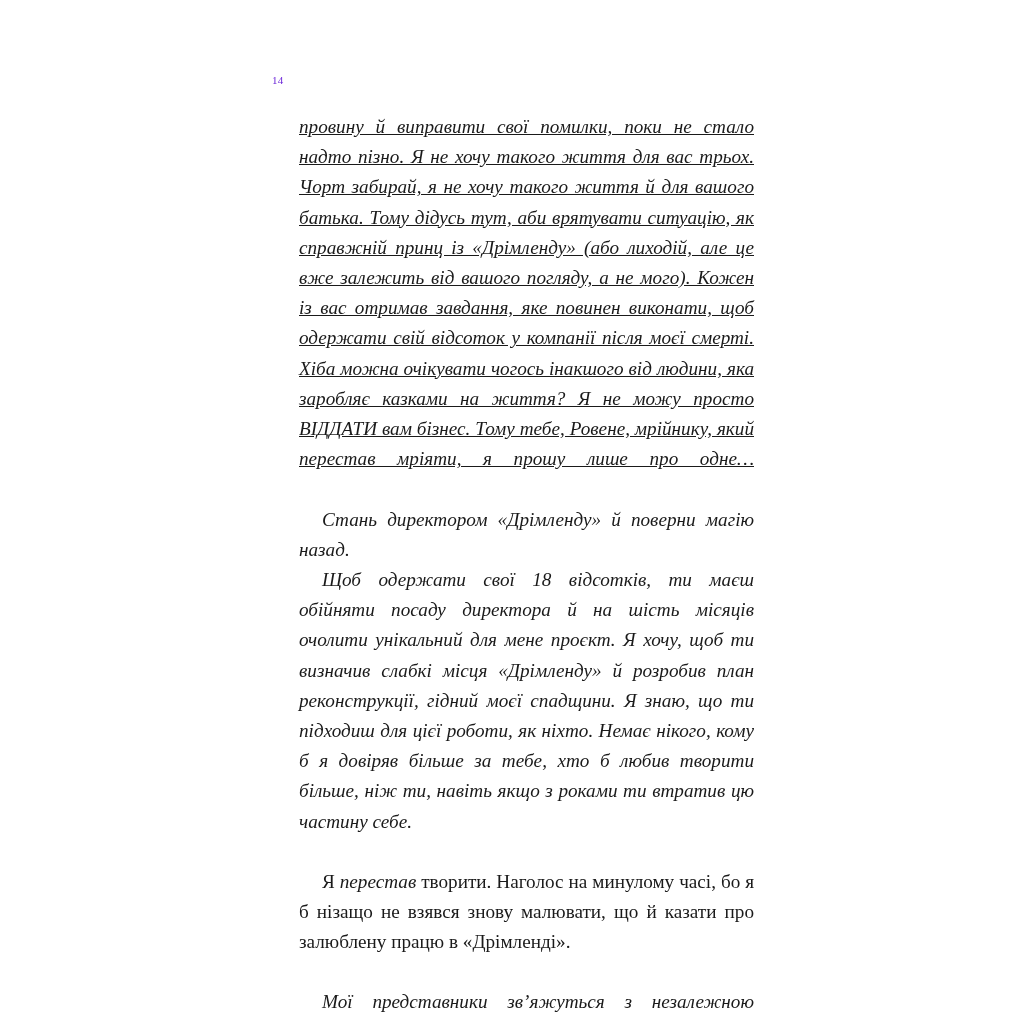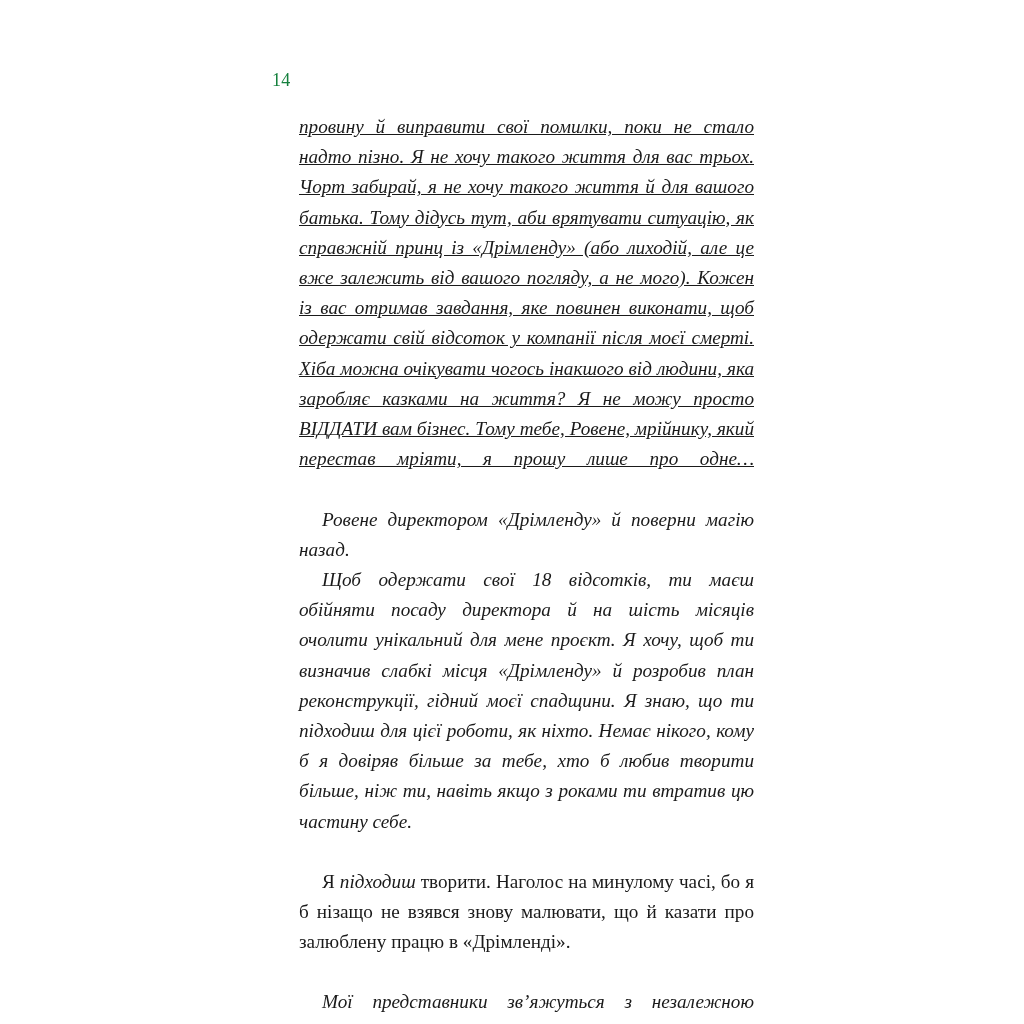--- a/index.html
+++ b/index.html
@@ -17,24 +17,24 @@
   .page {
     position: relative;
     width: 1024px;
     height: 1024px;
     background: #ffffff;
   }
   .folio {
     position: absolute;
     left: 272px;
     top: 68px;
-    font-size: 18px;
+    font-size: 11px;
     line-height: 24px;
     font-style: normal;
-    color: #15803d;
+    color: #6d28d9;
     letter-spacing: 0.3px;
   }
   .textblock {
     position: absolute;
     left: 299px;
     top: 112px;
     width: 455px;
   }
   .para {
     margin: 0;
@@ -78,24 +78,24 @@
 <body>
 
 <div class="page">
 
   <div class="folio">14</div>
 
   <div class="textblock">
 
     <p class="para italic noindent">провину й виправити свої помилки, поки не стало надто пізно. Я не хочу такого життя для вас трьох. Чорт забирай, я не хочу такого життя й для вашого батька. Тому дідусь тут, аби врятувати ситуацію, як справжній принц із «Дрімленду» (або лиходій, але це вже залежить від вашого погляду, а не мого). Кожен із вас отримав завдання, яке повинен виконати, щоб одержати свій відсоток у компанії після моєї смерті. Хіба можна очікувати чогось інакшого від людини, яка заробляє казками на життя? Я не можу просто ВІДДАТИ вам бізнес. Тому тебе, Ровене, мрійнику, який перестав мріяти, я прошу лише про одне…</p>
 
-    <p class="para italic indent nostretch">Ровене директором «Дрімленду» й поверни магію назад.</p>
+    <p class="para italic indent nostretch">Стань директором «Дрімленду» й поверни магію назад.</p>
 
     <p class="para italic indent nostretch">Щоб одержати свої 18 відсотків, ти маєш обійняти посаду директора й на шість місяців очолити унікальний для мене проєкт. Я хочу, щоб ти визначив слабкі місця «Дрімленду» й розробив план реконструкції, гідний моєї спадщини. Я знаю, що ти підходиш для цієї роботи, як ніхто. Немає нікого, кому б я довіряв більше за тебе, хто б любив творити більше, ніж ти, навіть якщо з роками ти втратив цю частину себе.</p>
 
     <p class="para upright indent gap-block nostretch">
-      <span>Я </span><span class="em-italic">підходиш</span><span> творити. Наголос на минулому часі, бо я б нізащо не взявся знову малювати, що й казати про залюблену працю в «Дрімленді».</span>
+      <span>Я </span><span class="em-italic">перестав</span><span> творити. Наголос на минулому часі, бо я б нізащо не взявся знову малювати, що й казати про залюблену працю в «Дрімленді».</span>
     </p>
 
     <p class="para italic indent gap-block nostretch">Мої представники зв’яжуться з незалежною стороною й попросять поглянути на твій план. Якщо</p>
 
   </div>
 </div>
 
 </body></html>

